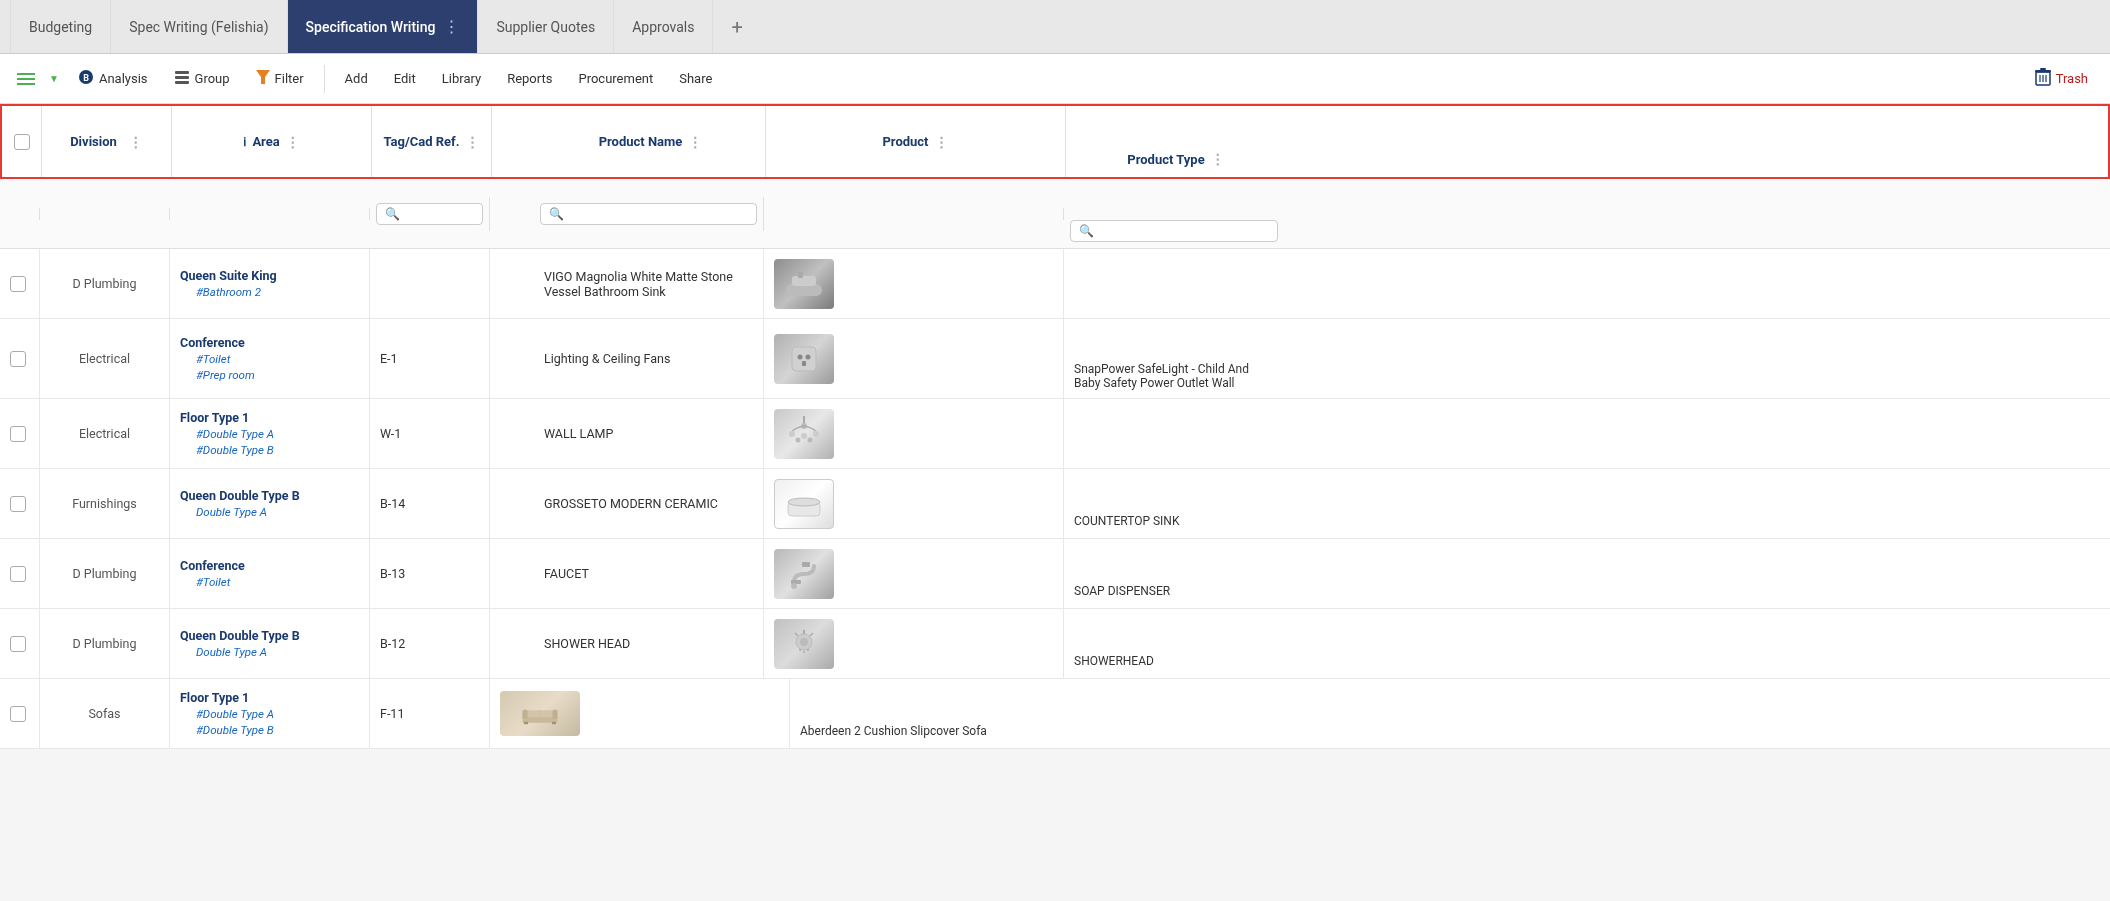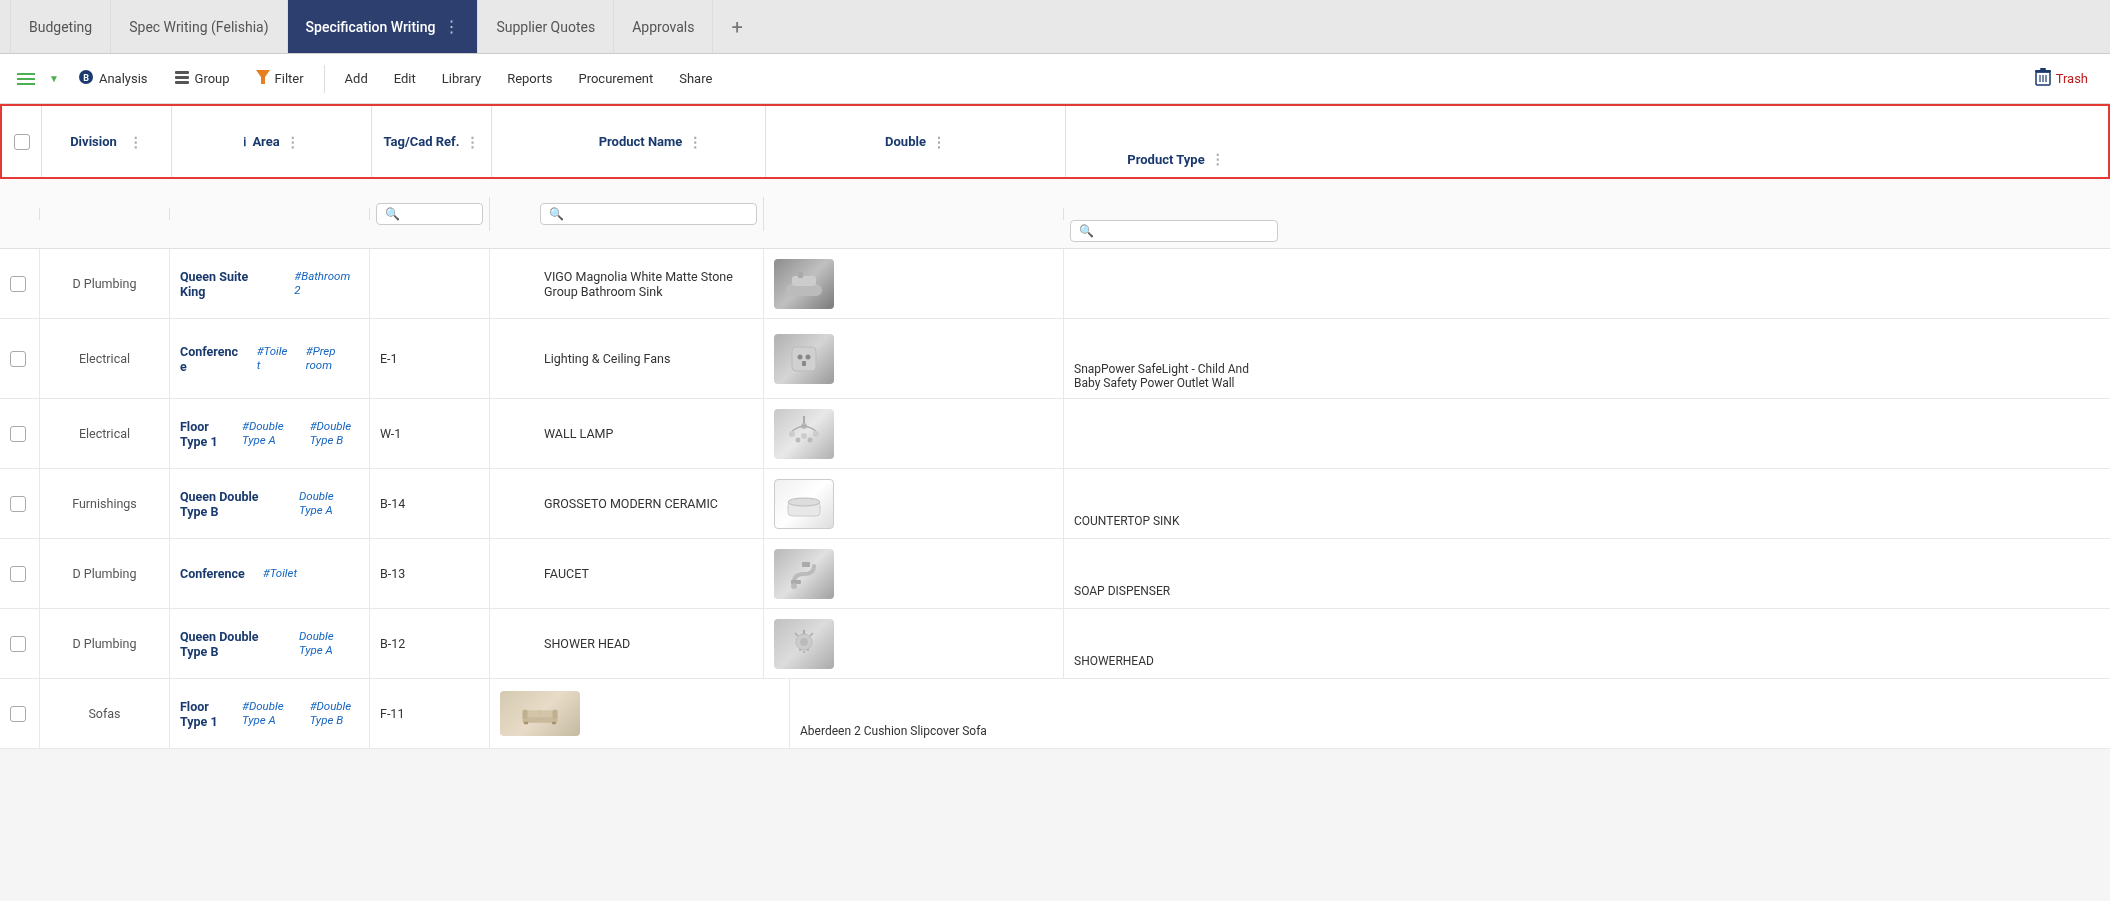--- a/index.html
+++ b/index.html
@@ -156,21 +156,21 @@
       display: flex;
       align-items: center;
       padding: 8px 10px;
       border-right: 1px solid #e8e8e8;
       font-size: 12.5px;
       color: #333;
       word-break: break-word;
     }
     .data-cell:last-child { border-right: none; }
     .data-cell.division { color: #555; font-size: 12.5px; justify-content: center; }
-    .area-content { display: flex; flex-direction: row; gap: 2px; }
+    .area-content { display: flex; flex-direction: column; gap: 2px; }
     .area-main { font-weight: 700; color: #1a3a6e; font-size: 12.5px; }
     .area-tag { color: #1565c0; font-size: 11.5px; font-style: italic; margin-left: 16px; }
     .data-cell.product-name { font-size: 12.5px; color: #333; }
     .img-thumb {
       width: 60px; height: 50px; background: #ddd; border-radius: 4px;
       display: flex; align-items: center; justify-content: center; overflow: hidden;
     }
     .product-type-text { font-size: 12px; color: #333; }
     
     
@@ -311,21 +311,21 @@
     </div>
     <div class="col-header-cell tag-col">
       <span>Tag/Cad Ref.</span>
       <span class="col-drag">⋮</span>
     </div>
     <div class="col-header-cell name-col">
       <span>Product Name</span>
       <span class="col-drag">⋮</span>
     </div>
     <div class="col-header-cell images-col">
-      <span>Double</span>
+      <span>Product</span>
       <span class="col-drag">⋮</span>
     </div>
     <div class="col-header-cell type-col">
       <span>Product Type</span>
       <span class="col-drag">⋮</span>
     </div>
   </div>
 
   <div class="filter-row">
     <div class="filter-cell checkbox-col"></div>
@@ -362,21 +362,21 @@
     <div class="data-cell area-col">
       <div class="area-content">
         <span class="area-main">Queen Suite King</span>
         <span class="area-tag">#Bathroom 2</span>
       </div>
     </div>
     <div class="data-cell tag-col">
       <span></span>
     </div>
     <div class="data-cell name-col product-name">
-      <span>VIGO Magnolia White Matte Stone Group Bathroom Sink</span>
+      <span>VIGO Magnolia White Matte Stone Vessel Bathroom Sink</span>
     </div>
     <div class="data-cell images-col">
       <div class="img-thumb sink-img">
         <svg viewBox="0 0 40 32" fill="none">
           <rect x="2" y="16" width="36" height="12" rx="6" fill="#bbb"></rect>
           <rect x="8" y="8" width="24" height="10" rx="3" fill="#ccc"></rect>
           <rect x="14" y="4" width="5" height="6" rx="1" fill="#aaa"></rect>
         </svg>
       </div>
     </div>

